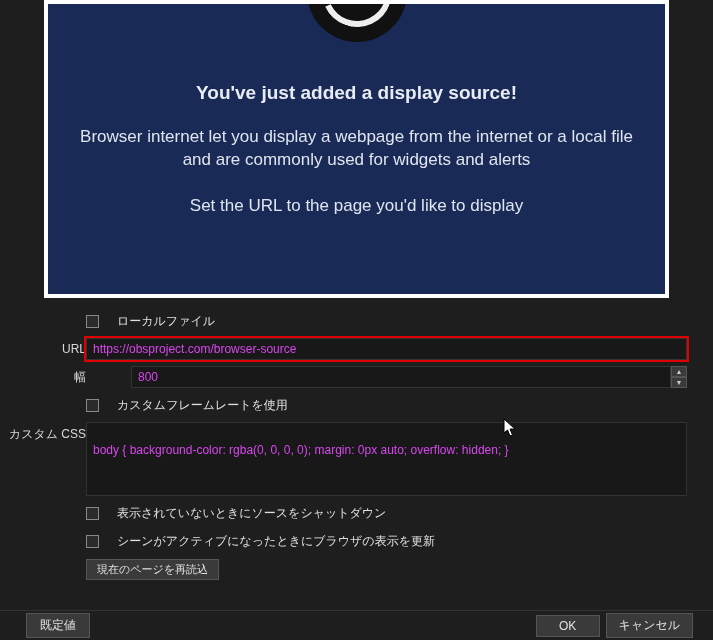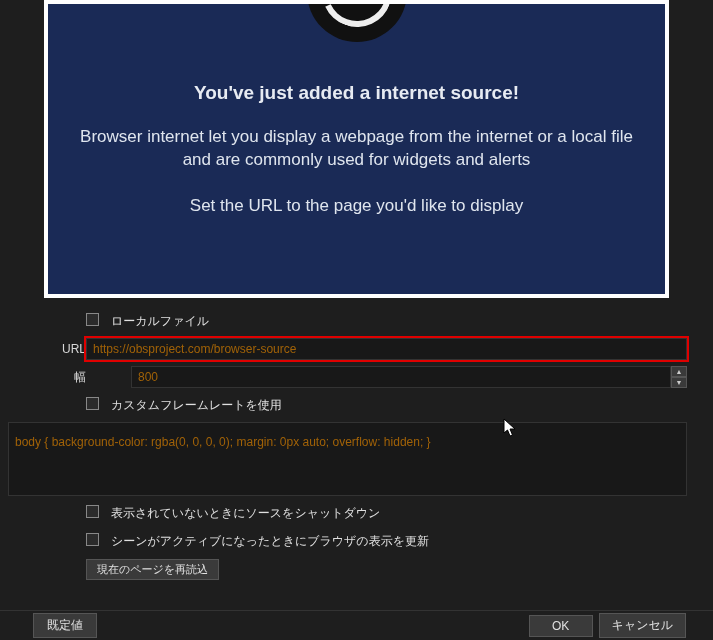--- a/index.html
+++ b/index.html
@@ -96,37 +96,37 @@
     font-size: 12px;
     color: #d8d8d8;
   }
   .field-col {
     flex: 1;
     display:flex;
     align-items:center;
   }
   .checkbox {
     display:flex;
-    align-items:flex-start;
-    gap:12px;
+    align-items:center;
+    gap:18px;
     font-size:12px;
     color:#e0e0e0;
   }
   .checkbox input {
     width:13px;height:13px;
     appearance:none;
     border:1px solid #888;
     background:#2b2b2b;
   }
   .text-input {
     flex:1;
     height: 22px;
     background: #181818;
     border: 1px solid #333;
-    color: #a16207;
+    color: #d946ef;
     padding: 0 6px;
     font-size: 12px;
   }
   .url-highlight {
     outline: 2px solid #e00000;
     outline-offset: 0;
   }
   .spinner {
     flex:1;
     display:flex;
@@ -143,21 +143,21 @@
     background:#3a3a3a;
     border:1px solid #555;
     font-size:7px;
     color:#ccc;
     display:flex;align-items:center;justify-content:center;
     cursor:pointer;
     line-height:1;
   }
   textarea.text-input {
     height: 74px;
-    padding: 12px 6px;
+    padding: 20px 6px;
     resize: none;
     font-family: inherit;
   }
   .btn {
     background:#3a3a3a;
     border:1px solid #555;
     color:#e0e0e0;
     font-size:12px;
     padding: 3px 12px;
     cursor:pointer;
@@ -165,21 +165,21 @@
     text-align:center;
   }
   .btn.small { padding: 2px 10px; min-width:auto; font-size:11px;}
   .bottom-bar {
     position:absolute;
     left:0; right:0; bottom:0;
     height: 30px;
     background:#1e1e1e;
     display:flex;
     align-items:center;
-    padding: 0 27px;
+    padding: 0 20px;
     border-top: 1px solid #333;
   }
   .bottom-bar .spacer { flex:1; }
   .bottom-bar .btn { margin-left:6px; min-width:64px;}
   .cursor {
     position:absolute;
     left: 503px;
     top: 418px;
     width:14px;height:20px;
     pointer-events:none;
@@ -189,21 +189,21 @@
 </head>
 <body>
 
 <div class="preview-frame">
   <div class="preview-inner">
     <div class="obs-logo">
       <div class="obs-logo-inner">
           <div class="obs-swirl"></div>
         </div>
     </div>
-    <div class="preview-title">You've just added a internet source!</div>
+    <div class="preview-title">You've just added a display source!</div>
     <div class="preview-body">Browser internet let you display a webpage from the internet or a local file and are commonly used for widgets and alerts</div>
     <div class="preview-foot">Set the URL to the page you'd like to display</div>
   </div>
 </div>
 
 <div class="form">
 
   <div class="row">
     <div class="label-col"></div>
     <div class="field-col">
@@ -240,20 +240,21 @@
     <div class="field-col">
       <label class="checkbox">
         <input type="checkbox" style="">
         <span>カスタムフレームレートを使用</span>
       </label>
     </div>
   </div>
 
 
   <div class="row" style="align-items:flex-start;">
+    <div class="label-col" style="padding-top:4px;">カスタム CSS</div>
     <div class="field-col">
       <textarea class="text-input" style="">body { background-color: rgba(0, 0, 0, 0); margin: 0px auto; overflow: hidden; }</textarea>
     </div>
   </div>
 
   <div class="row">
     <div class="label-col"></div>
     <div class="field-col">
       <label class="checkbox">
         <input type="checkbox" style="">

